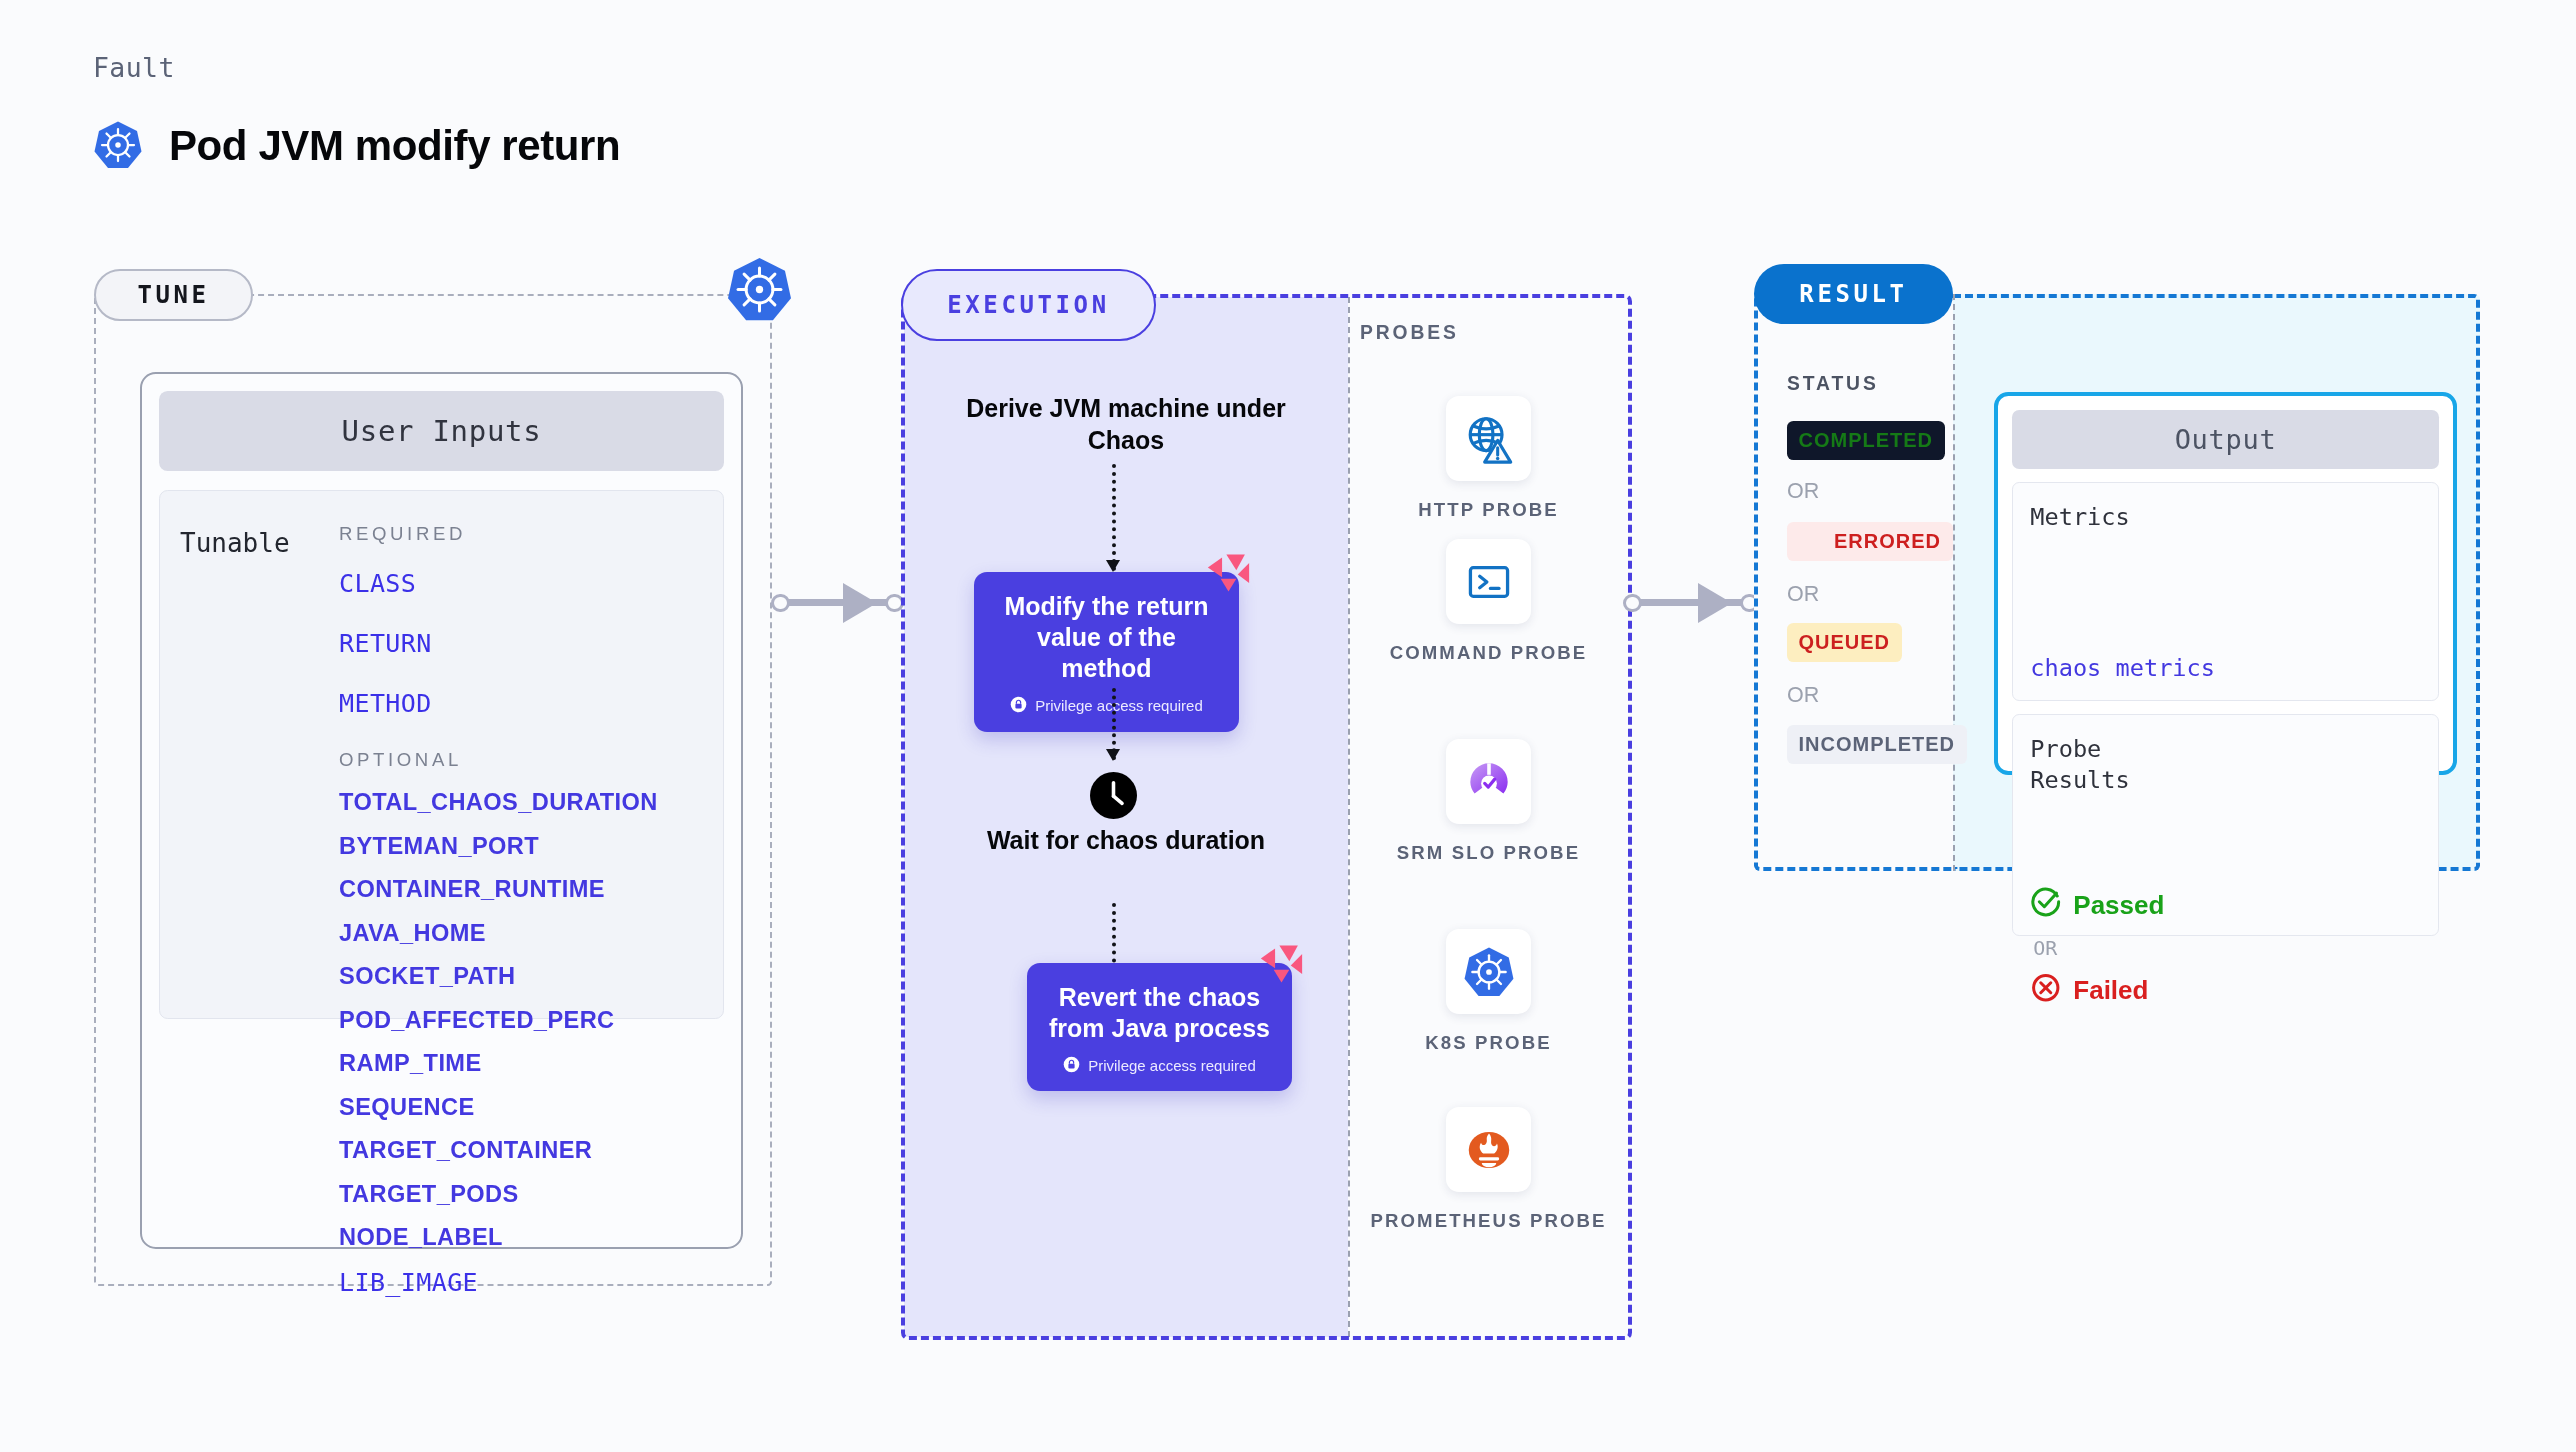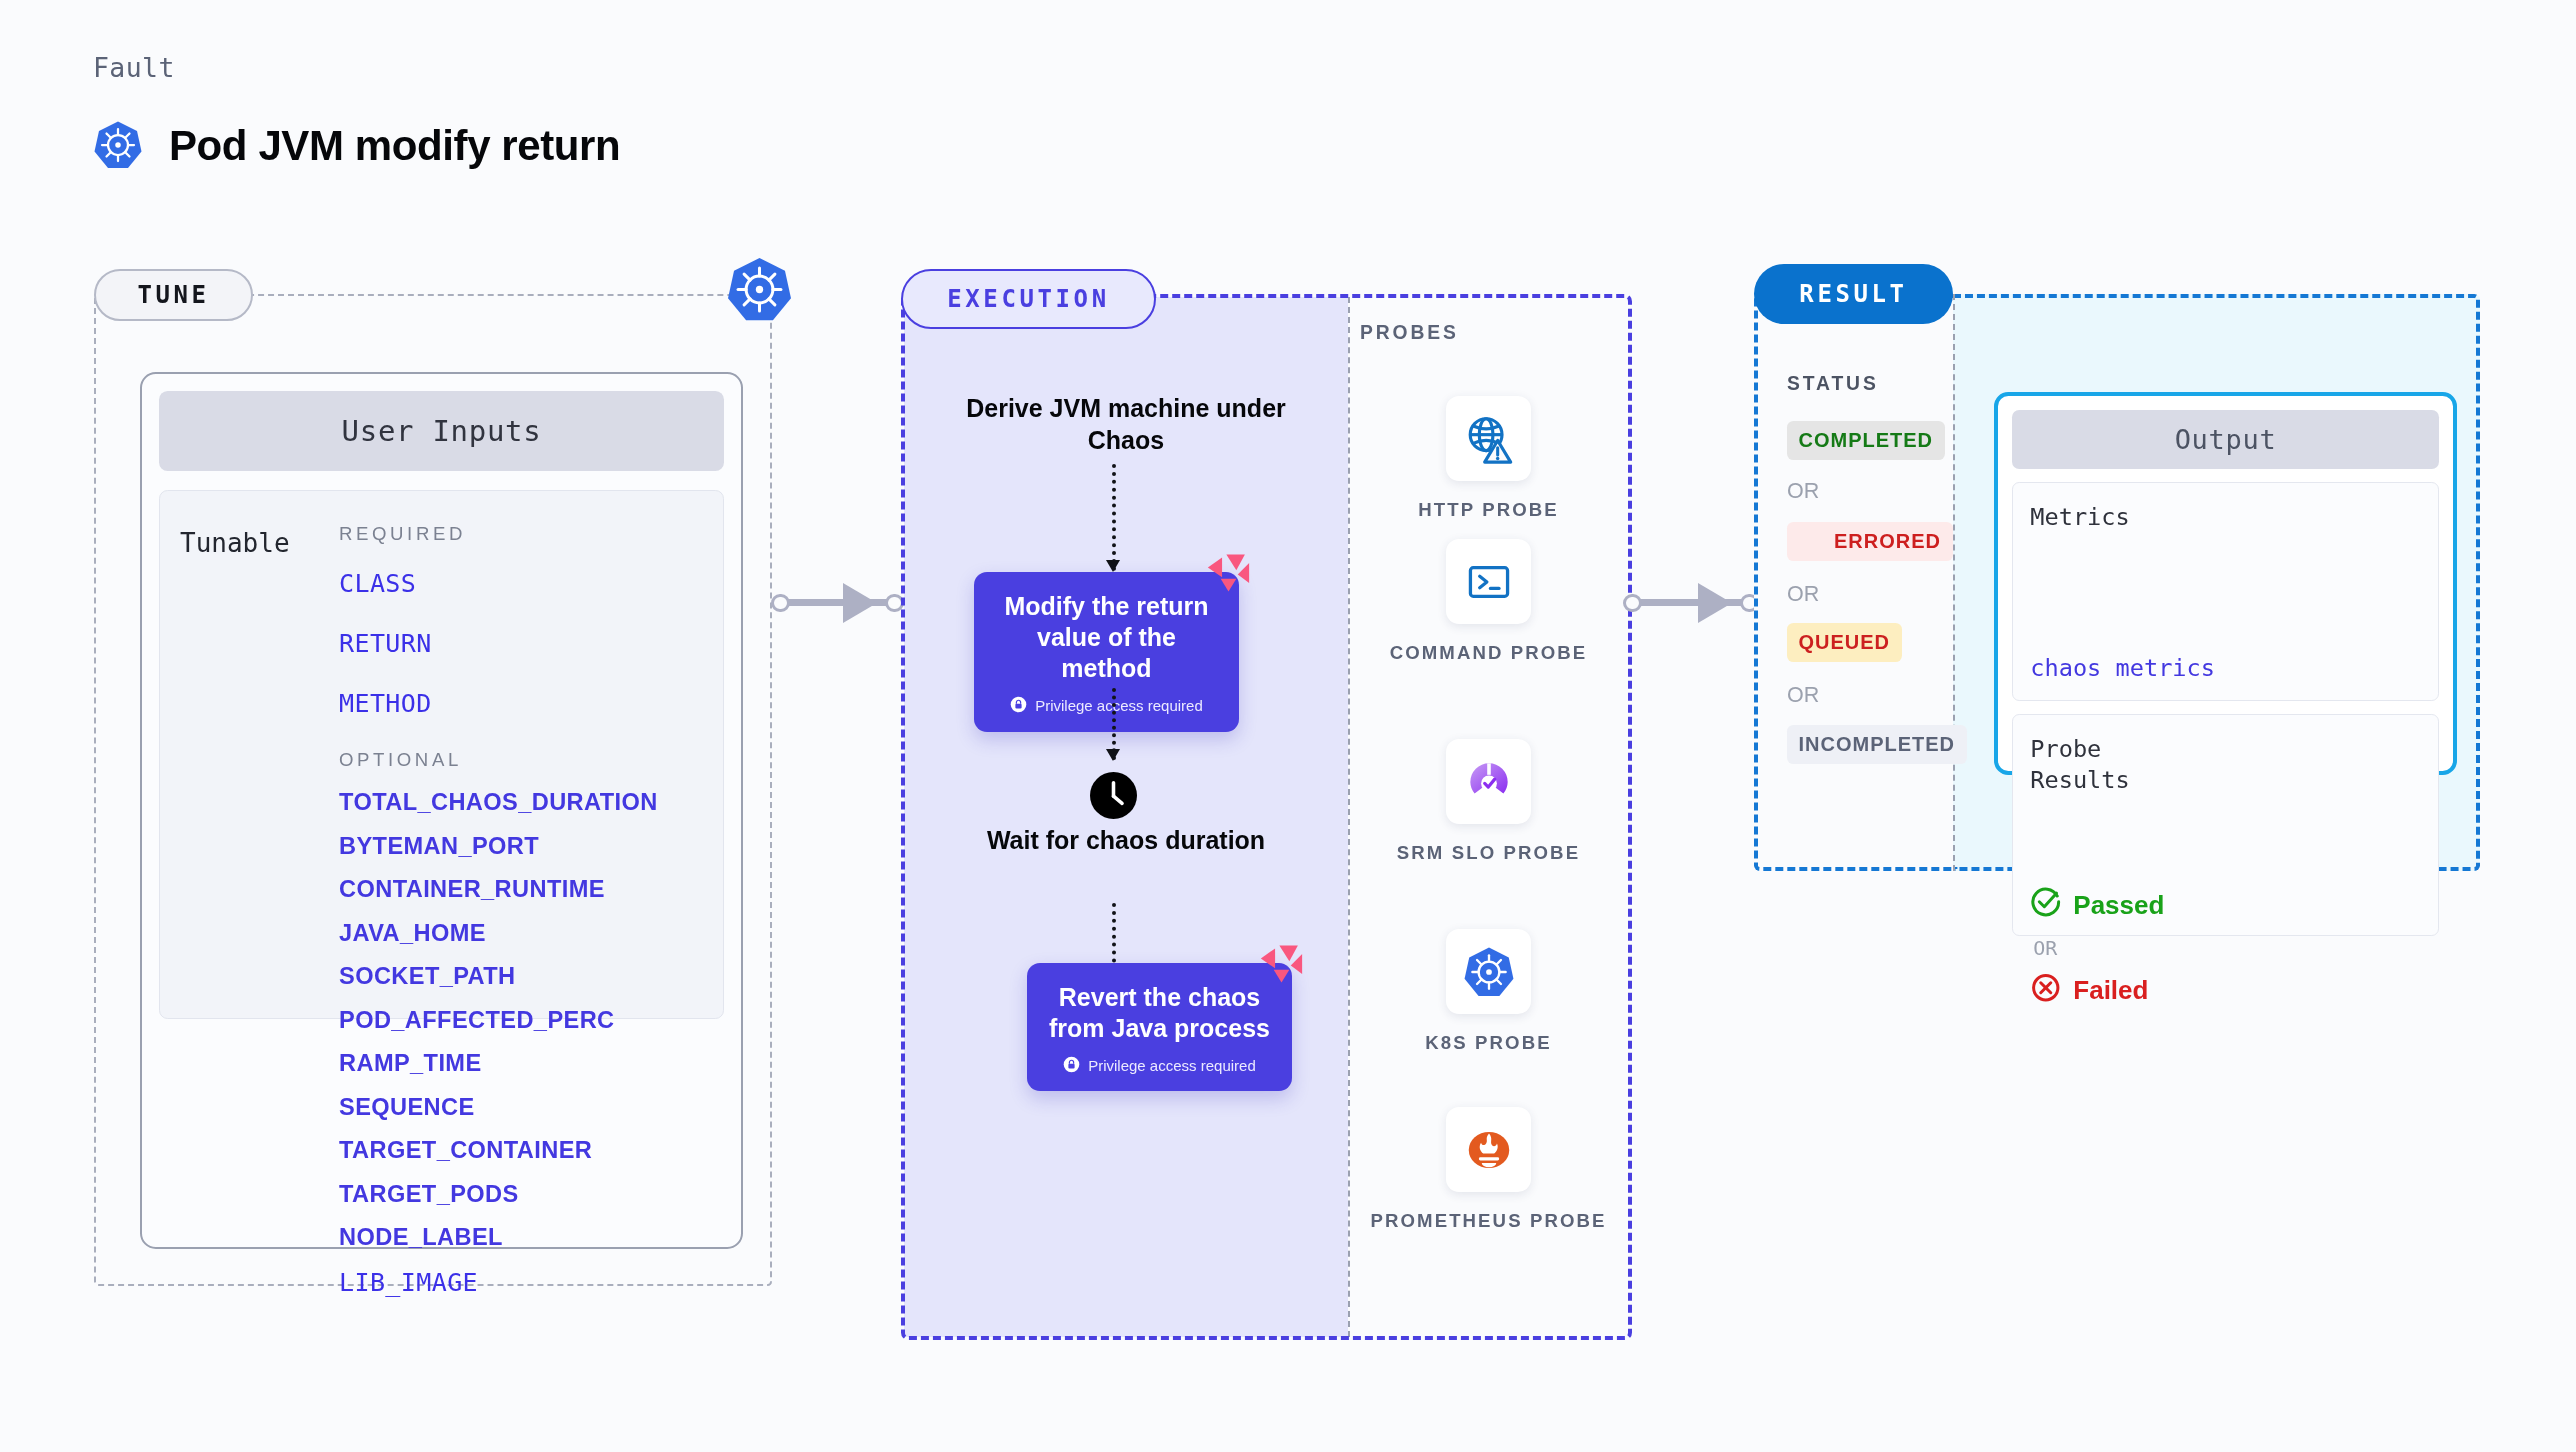--- a/index.html
+++ b/index.html
@@ -33,21 +33,21 @@
     border-radius: 716px; white-space: nowrap;
     font-family: "DejaVu Sans Mono", monospace;
     font-weight: 700; letter-spacing: 3.6px;
   }
   #tune-pill {
     left: 94px; top: 269px; width: 159px; height: 52px;
     background: #f3f4f8; border: 2.9px solid #b5b9c7;
     color: #14161d; font-size: 24px;
   }
   #execution-pill {
-    left: 901px; top: 269px; width: 255px; height: 60px;
+    left: 901px; top: 269px; width: 255px; height: 72px;
     background: #e8e9fd; border: 2.9px solid #4a3fe0;
     color: #4a3fe0; font-size: 24px; text-align: center;
   }
   #result-pill {
     left: 1754px; top: 264px; width: 199px; height: 60px;
     background: #0a72cd; border: none;
     color: #ffffff; font-size: 24px;
   }
 
   
@@ -249,21 +249,21 @@
   .status-badge {
     position: absolute; left: 1787px;
     display: inline-flex; align-items: center;
     border-radius: 6.4px; padding: 7.9px 11.5px;
     font-size: 20px; font-weight: 700; letter-spacing: 1px;
   }
   .or-text {
     position: absolute; left: 1787px;
     font-size: 21.5px; color: #9ba1ae; font-weight: 400;
   }
-  #badge-0 { top: 421px; background: #e5e5e5; color: #157a16; }
+  #badge-0 { top: 421px; background: #0f172a; color: #157a16; }
   #or-0    { top: 479px; }
   #badge-1 { top: 522px; background: #fdeaea; color: #cd1f1f; padding-left: 47px; }
   #or-1    { top: 582px; }
   #badge-2 { top: 623px; background: #fdeec0; color: #cc2020; }
   #or-2    { top: 683px; }
   #badge-3 { top: 725px; background: #eef0f6; color: #5b6377; }
 
   #output-card {
     position: absolute; left: 1994px; top: 392px;
     width: 463px; height: 383px;

